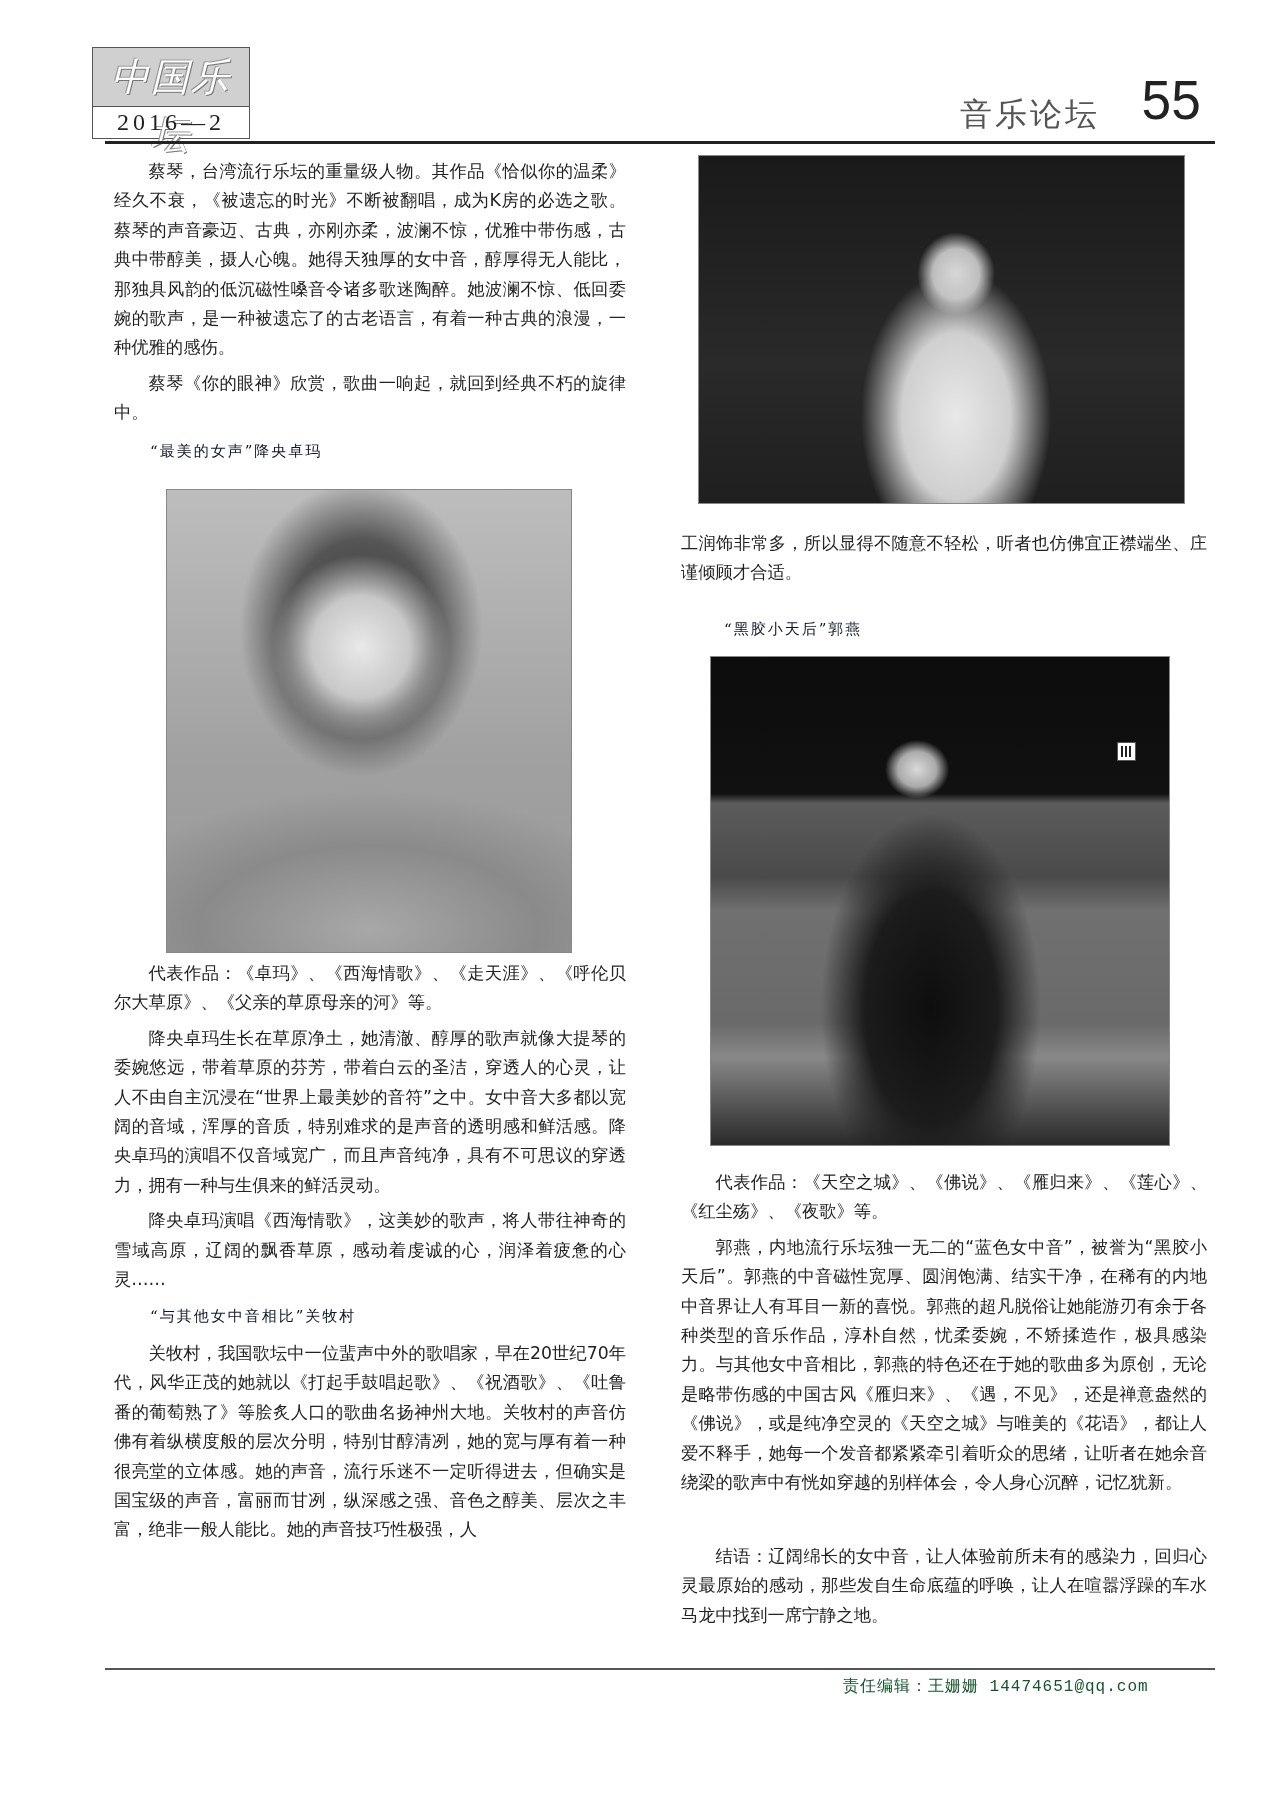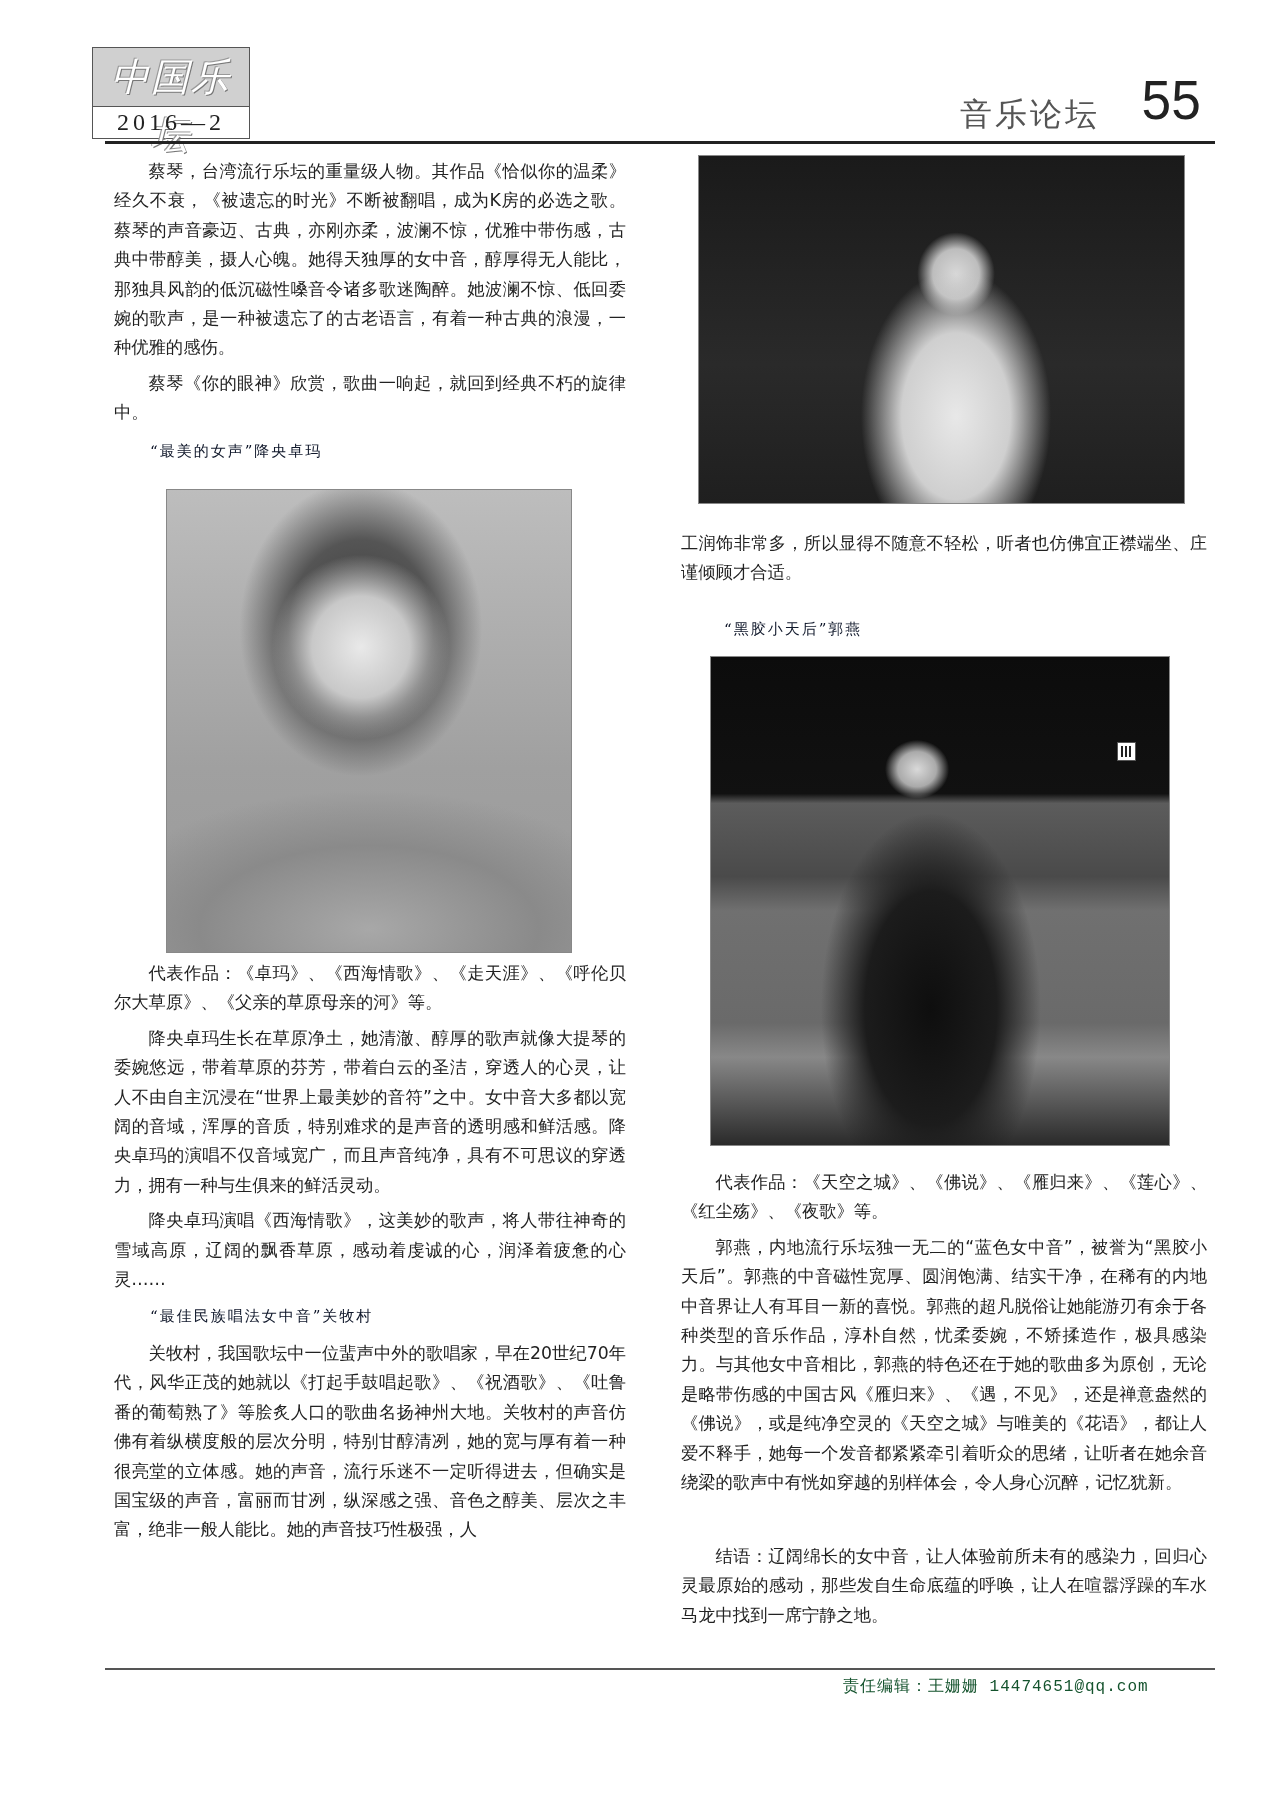--- a/index.html
+++ b/index.html
@@ -73,21 +73,21 @@
 <div class="caption" style="left:150px; top:442px;">“最美的女声”降央卓玛</div>
 
 <div class="photo photo-2" title="降央卓玛演唱照片"></div>
 
 <div class="col col-left" style="top:953px;">
   <p>代表作品：《卓玛》、《西海情歌》、《走天涯》、《呼伦贝尔大草原》、《父亲的草原母亲的河》等。</p>
   <p>降央卓玛生长在草原净土，她清澈、醇厚的歌声就像大提琴的委婉悠远，带着草原的芬芳，带着白云的圣洁，穿透人的心灵，让人不由自主沉浸在“世界上最美妙的音符”之中。女中音大多都以宽阔的音域，浑厚的音质，特别难求的是声音的透明感和鲜活感。降央卓玛的演唱不仅音域宽广，而且声音纯净，具有不可思议的穿透力，拥有一种与生俱来的鲜活灵动。</p>
   <p>降央卓玛演唱《西海情歌》，这美妙的歌声，将人带往神奇的雪域高原，辽阔的飘香草原，感动着虔诚的心，润泽着疲惫的心灵……</p>
 </div>
 
-<div class="caption" style="left:150px; top:1307px;">“最佳民族唱法女中音”关牧村</div>
+<div class="caption" style="left:150px; top:1307px;">“与其他女中音相比”关牧村</div>
 
 <div class="col col-left" style="top:1333px;">
   <p>关牧村，我国歌坛中一位蜚声中外的歌唱家，早在20世纪70年代，风华正茂的她就以《打起手鼓唱起歌》、《祝酒歌》、《吐鲁番的葡萄熟了》等脍炙人口的歌曲名扬神州大地。关牧村的声音仿佛有着纵横度般的层次分明，特别甘醇清冽，她的宽与厚有着一种很亮堂的立体感。她的声音，流行乐迷不一定听得进去，但确实是国宝级的声音，富丽而甘冽，纵深感之强、音色之醇美、层次之丰富，绝非一般人能比。她的声音技巧性极强，人</p>
 </div>
 
 <div class="photo photo-1" title="关牧村演唱照片"></div>
 
 <div class="col col-right" style="top:523px;">
   <p class="noindent">工润饰非常多，所以显得不随意不轻松，听者也仿佛宜正襟端坐、庄谨倾顾才合适。</p>
 </div>

